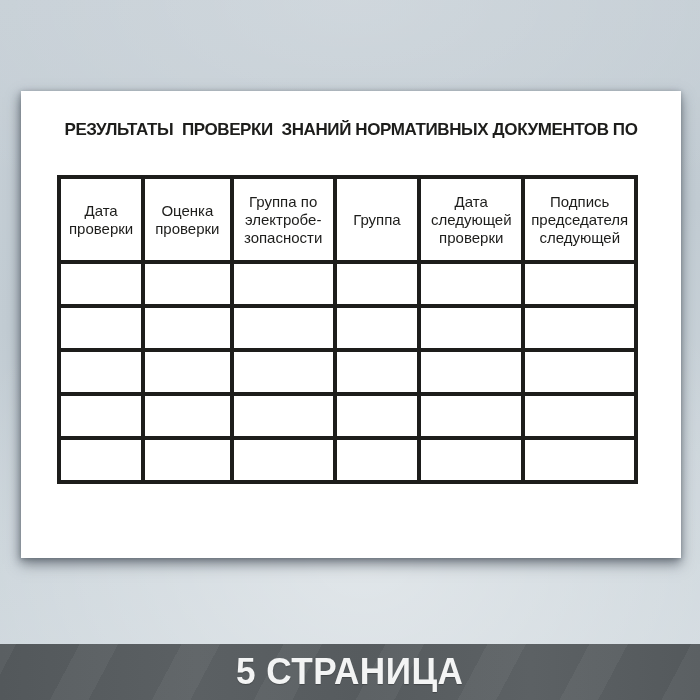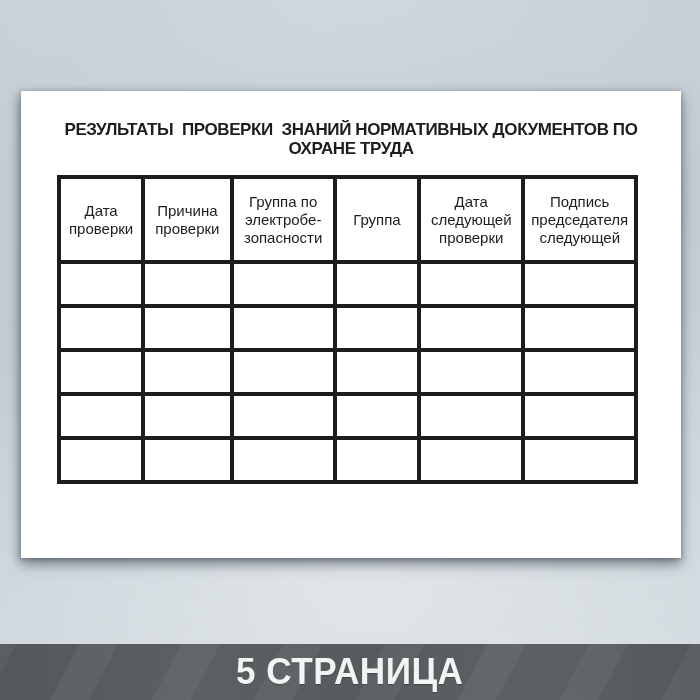--- a/index.html
+++ b/index.html
@@ -107,28 +107,27 @@
 </style>
 </head>
 <body>
 
 <div class="stage">
 
   <div class="page">
 
     <div class="doc-title">
       <div>РЕЗУЛЬТАТЫ  ПРОВЕРКИ  ЗНАНИЙ НОРМАТИВНЫХ ДОКУМЕНТОВ ПО</div>
-      <div>ОХРАНЕ ТРУДА</div>
     </div>
 
     <table class="results">
       <thead>
         <tr id="header-row">
             <th>Дата проверки</th>
-            <th>Причина проверки</th>
+            <th>Оценка проверки</th>
             <th>Группа по электробе-зопасности</th>
             <th>Группа</th>
             <th>Дата следующей проверки</th>
             <th>Подпись председателя следующей</th>
           </tr>
       </thead>
       <tbody id="body-rows">
           <tr>
             <td></td>
             <td></td>

